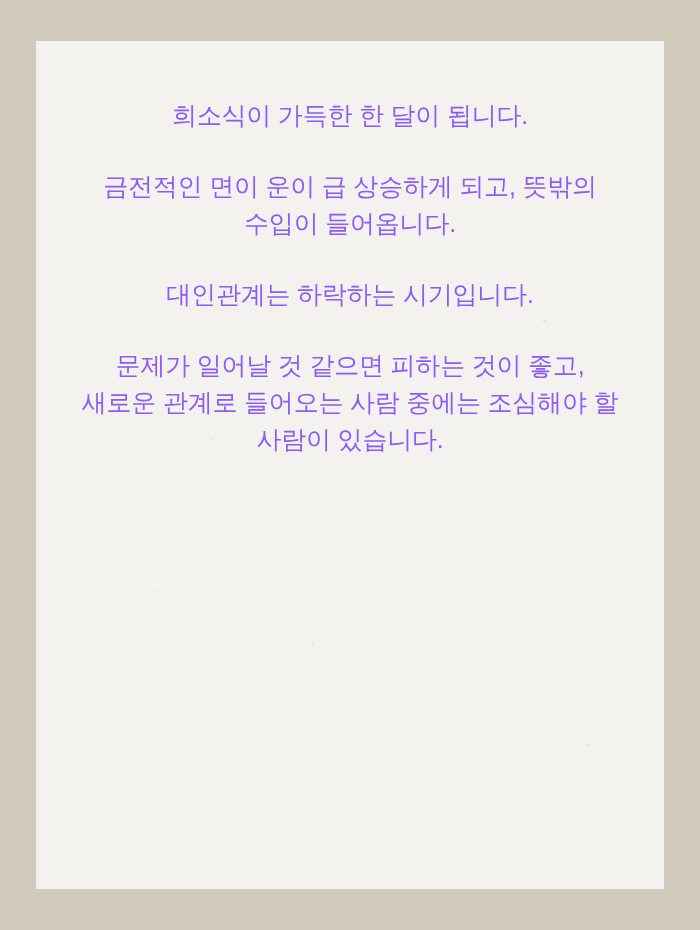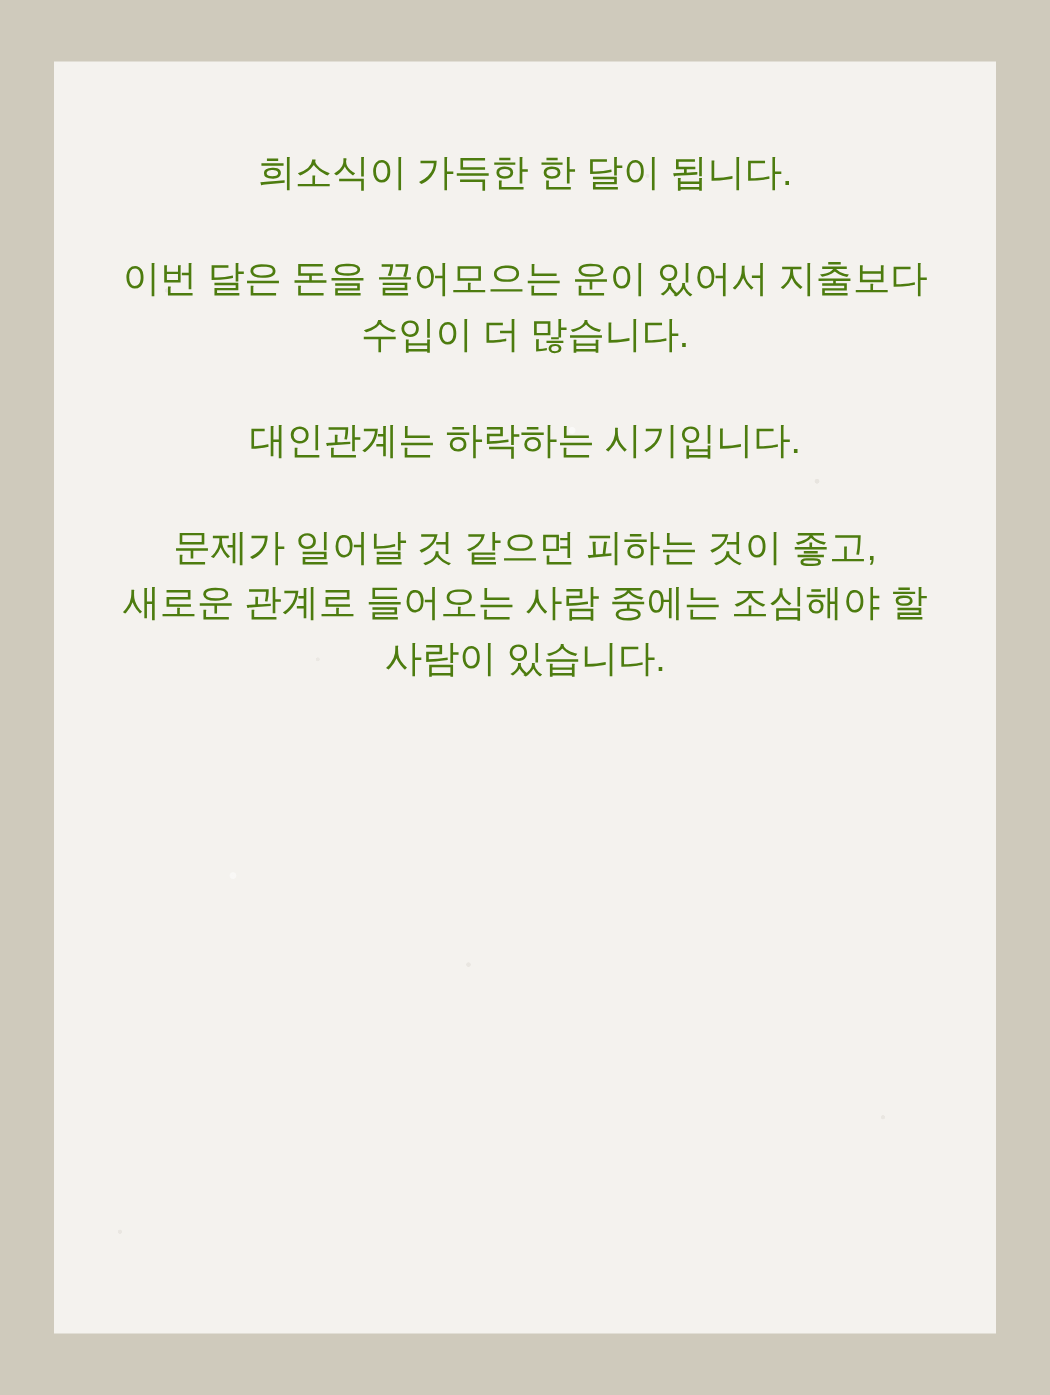--- a/index.html
+++ b/index.html
@@ -47,37 +47,37 @@
       radial-gradient(circle at 55% 29%, rgba(255,255,255,0.55) 0 2px, transparent 2.5px),
       radial-gradient(circle at 19% 64%, rgba(255,255,255,0.45) 0 2px, transparent 2.5px);
     background-repeat: no-repeat;
     pointer-events: none;
   }
   #content {
     position: relative;
     z-index: 1;
   }
   .para {
-    color: #4d7c0f;
+    color: #8b5cf6;
     font-size: 25px;
     line-height: 1.48;
     text-align: center;
     margin: 0 0 34px 0;
     letter-spacing: -0.2px;
     word-break: keep-all;
   }
   .para:last-child {
     margin-bottom: 0;
   }
 </style>
 </head>
 <body>
 
 <div id="page">
   <div id="card">
     <div id="content">
       <p class="para">희소식이 가득한 한 달이 됩니다.</p>
-      <p class="para">이번 달은 돈을 끌어모으는 운이 있어서 지출보다 수입이 더 많습니다.</p>
+      <p class="para">금전적인 면이 운이 급 상승하게 되고, 뜻밖의 수입이 들어옵니다.</p>
       <p class="para">대인관계는 하락하는 시기입니다.</p>
       <p class="para">문제가 일어날 것 같으면 피하는 것이 좋고, 새로운 관계로 들어오는 사람 중에는 조심해야 할 사람이 있습니다.</p>
     </div>
   </div>
 </div>
 
 </body></html>

